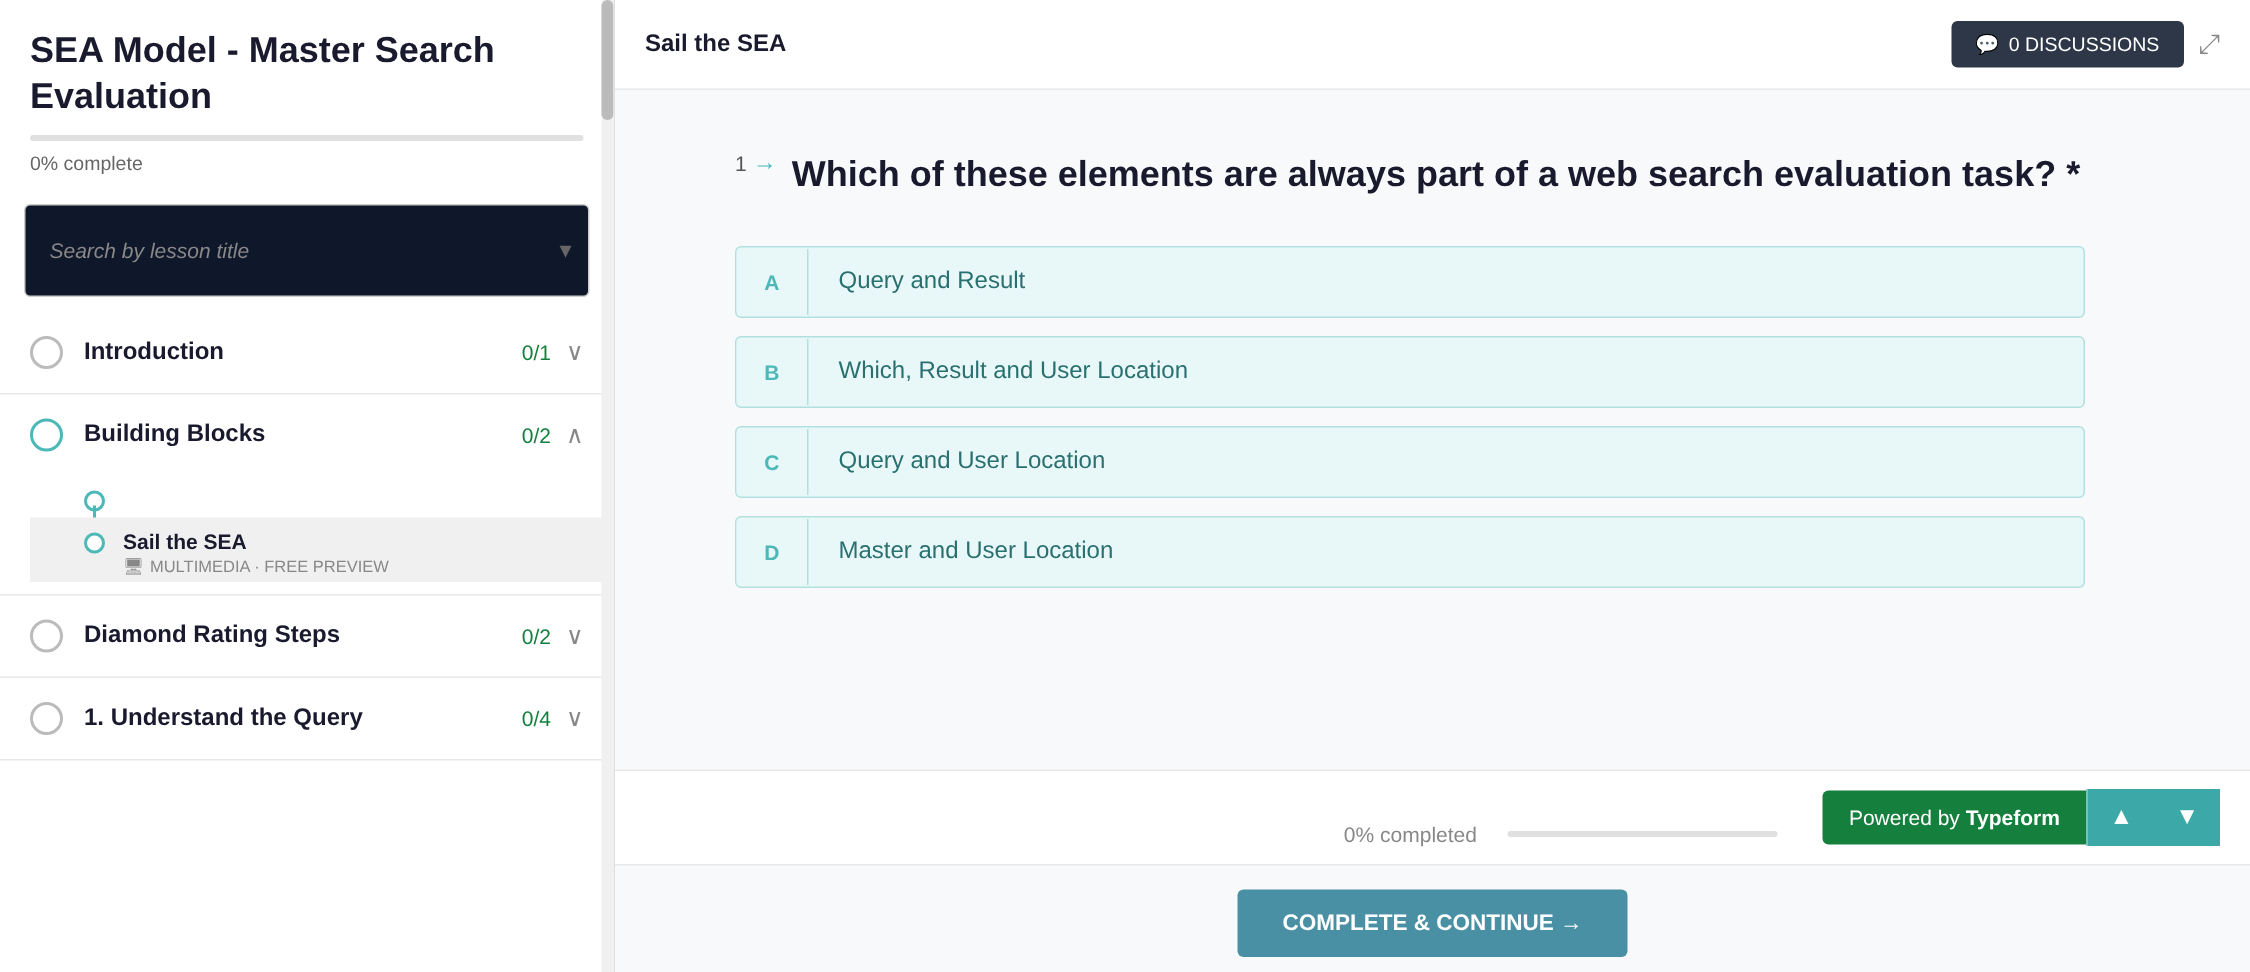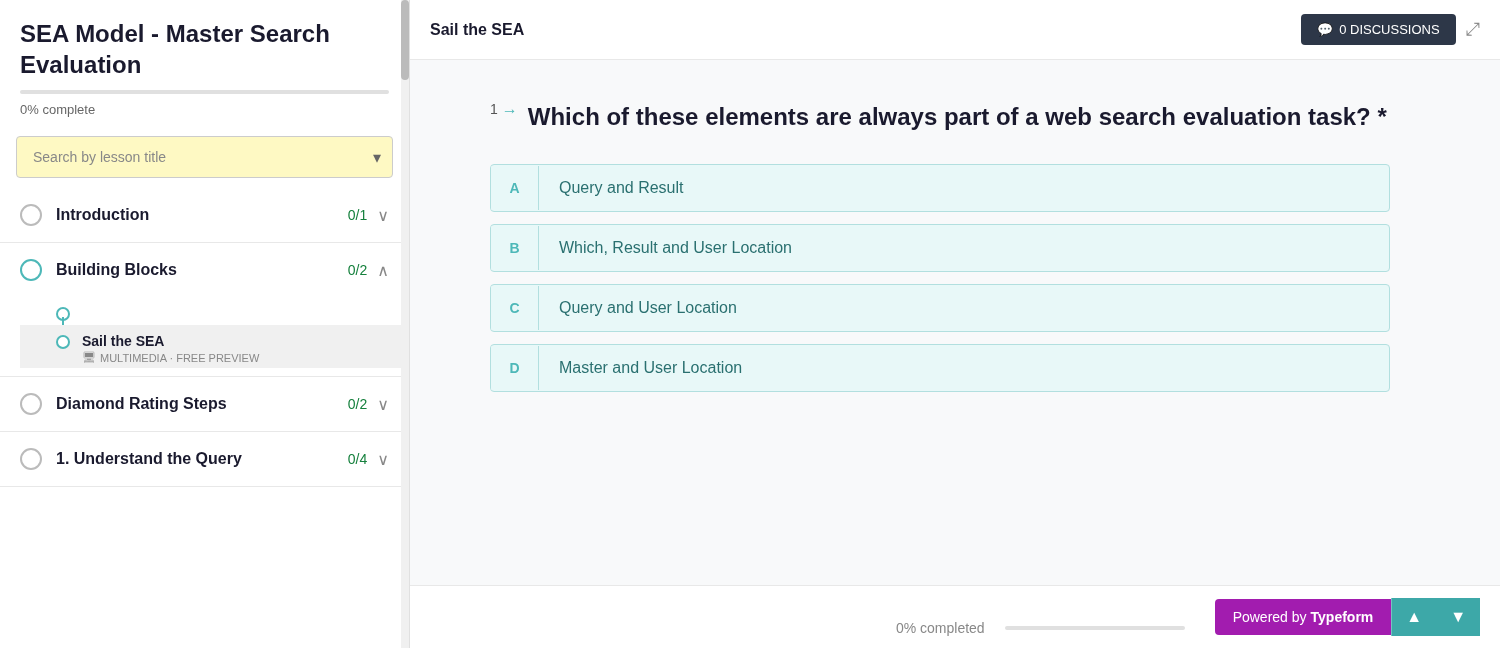--- a/index.html
+++ b/index.html
@@ -41,28 +41,29 @@
     .progress-text {
       font-size: 13px;
       color: #666;
     }
     .search-box {
       margin: 10px 16px 10px 16px;
       position: relative;
     }
     .search-box select {
       width: 100%;
-      padding: 12px 16px;
+      padding: 22px 16px;
       border: 1px solid #ccc;
       border-radius: 4px;
       font-size: 14px;
       color: #888;
-      background: #fef9c3;
+      background: #0f172a;
       appearance: none;
       cursor: pointer;
+      font-style: italic;
     }
     .search-box .chevron {
       position: absolute;
       right: 12px;
       top: 50%;
       transform: translateY(-50%);
       color: #666;
       pointer-events: none;
       font-size: 16px;
     }
@@ -310,21 +311,21 @@
       margin-right: 20px;
     }
     .progress-bar-footer {
       width: 180px;
       height: 4px;
       background: #e0e0e0;
       border-radius: 2px;
       margin-right: 20px;
     }
     .typeform-branding {
-      background: #a21caf;
+      background: #15803d;
       color: #fff;
       padding: 10px 18px;
       border-radius: 4px 0 0 4px;
       font-size: 14px;
       display: flex;
       align-items: center;
       gap: 4px;
     }
     .typeform-branding strong { font-weight: 800; }
     .typeform-nav {
@@ -498,13 +499,16 @@
         <span>Powered by </span>
           <strong>Typeform</strong>
       </div>
       <div class="typeform-nav">
         <button class="typeform-nav-btn">▲</button>
         <button class="typeform-nav-btn">▼</button>
       </div>
     </div>
   </div>
 
+  <div class="complete-btn-area">
+    <button class="complete-btn">COMPLETE &amp; CONTINUE →</button>
+  </div>
 </div>
 
 </body></html>

